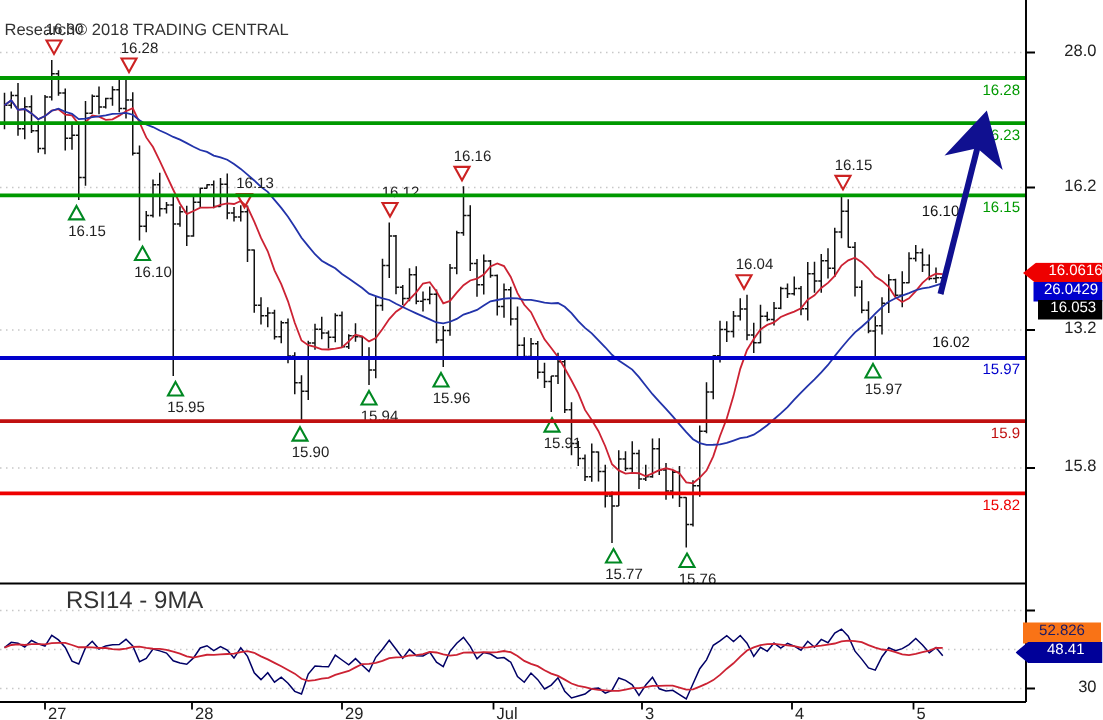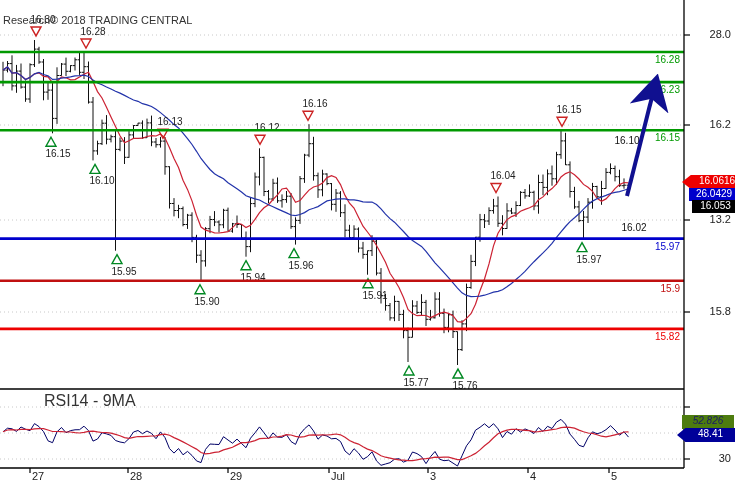--- a/index.html
+++ b/index.html
@@ -115,21 +115,21 @@
 
   <div class="badge tip" id="pb0" style="left: 682px; top: 175px; width: 52px; height: 13px; background: rgb(238, 0, 0); color: rgb(255, 255, 255);">
     <span>16.0616</span>
   </div>
   <div class="badge" id="pb1" style="left: 689px; top: 188px; width: 46px; height: 12px; background: rgb(0, 0, 204); color: rgb(255, 255, 255);">
     <span>26.0429</span>
   </div>
   <div class="badge" id="pb2" style="left: 692px; top: 200px; width: 43px; height: 12px; background: rgb(0, 0, 0); color: rgb(255, 255, 255);">
     <span>16.053</span>
   </div>
-  <div class="badge" id="rb0" style="left: 682px; top: 415px; width: 48px; height: 13px; background: #4d7c0f; color: rgb(26, 26, 102); font-style: italic;">
+  <div class="badge" id="rb0" style="left: 682px; top: 415px; width: 48px; height: 13px; background: #f97316; color: rgb(26, 26, 102);">
     <span>52.826</span>
   </div>
   <div class="badge tip" id="rb1" style="left: 677px; top: 428px; width: 49px; height: 13px; background: rgb(0, 0, 153); color: rgb(255, 255, 255);">
     <span>48.41</span>
   </div>
 <div class="ylab" style="left: 687px; top: 28px;">28.0</div>
     <div class="ylab" style="left: 687px; top: 118px;">16.2</div>
     <div class="ylab" style="left: 687px; top: 213px;">13.2</div>
     <div class="ylab" style="left: 687px; top: 305px;">15.8</div>
     <div class="ylab" style="left: 687px; top: 418px;">70</div>

